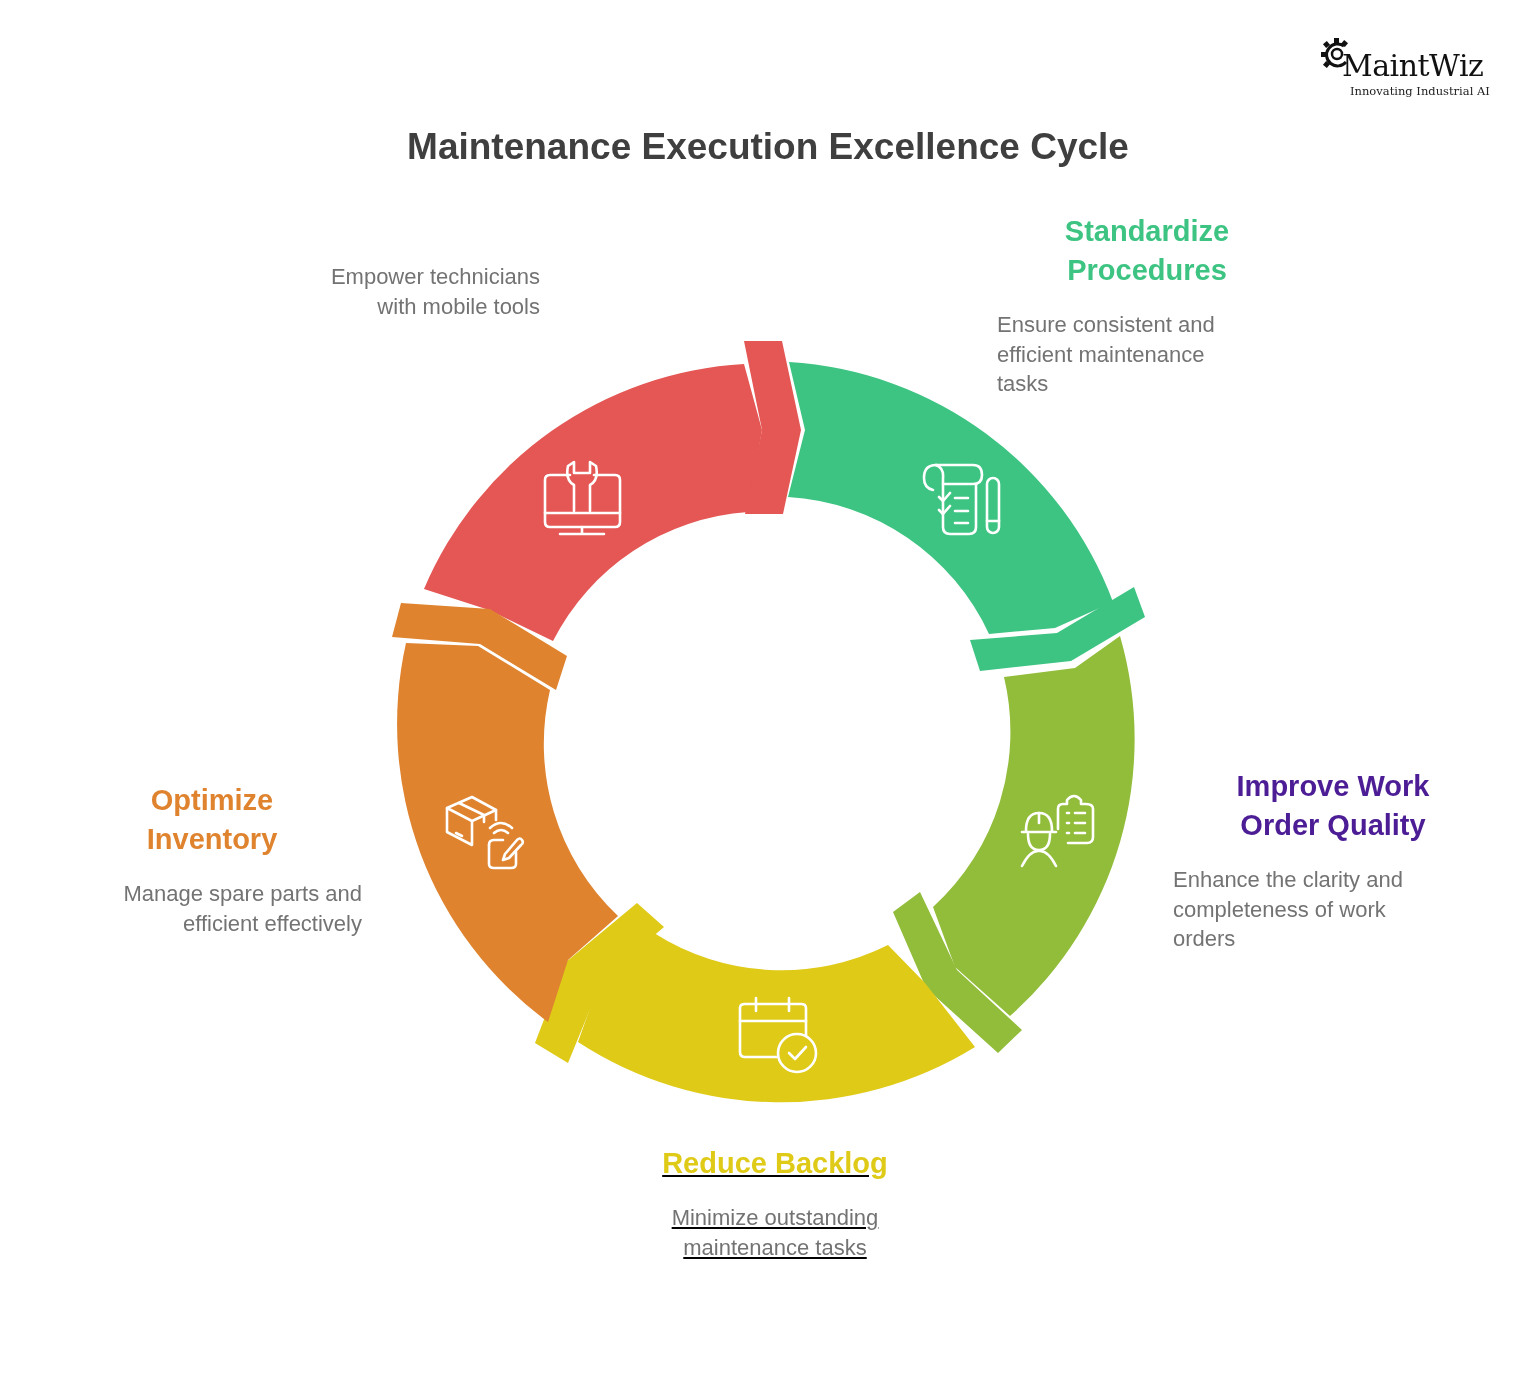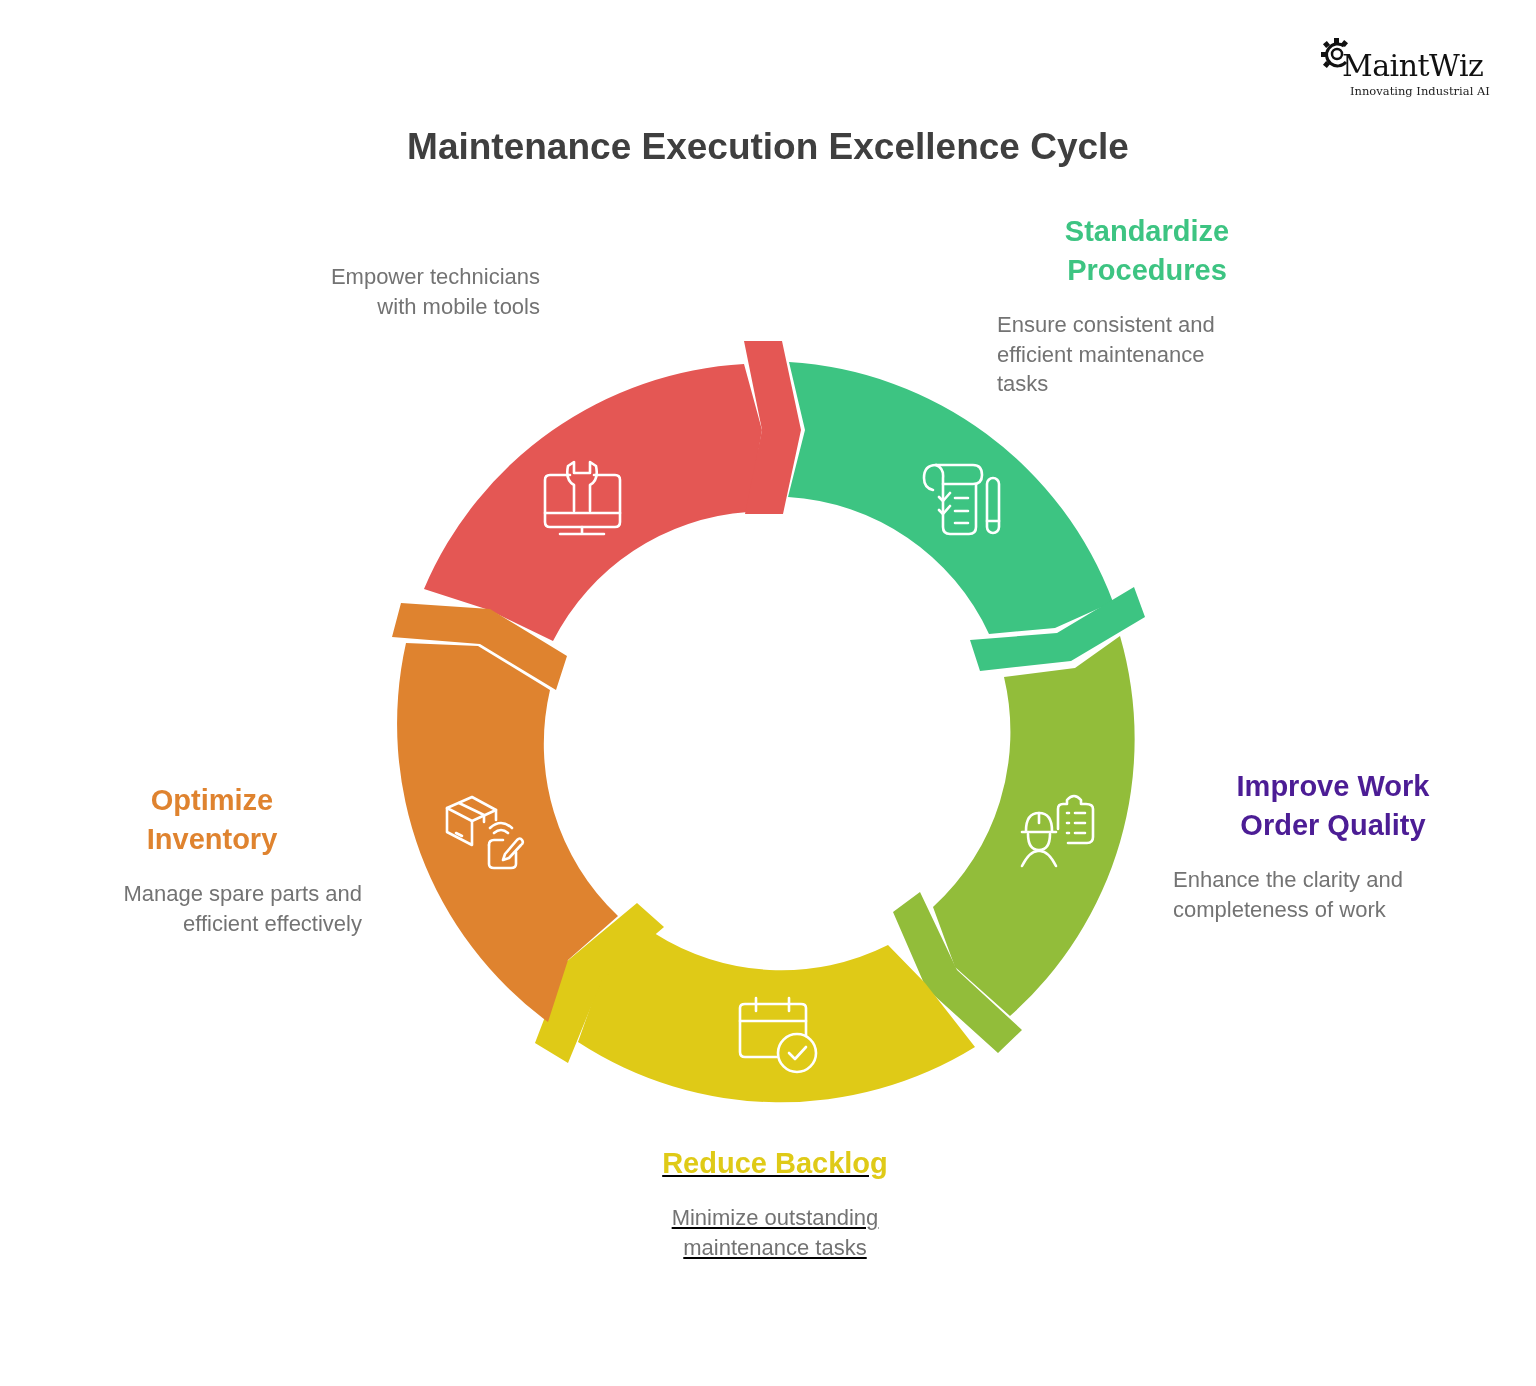--- a/index.html
+++ b/index.html
@@ -128,20 +128,21 @@
 </div>
 
 <div class="block left" style="left: 1173px; top: 767px; width: 320px;">
   <div class="heading" style="color:#4c1d95;">
     <div>Improve Work</div>
     <div>Order Quality</div>
   </div>
   <div class="desc">
     <div>Enhance the clarity and</div>
     <div>completeness of work</div>
+    <div>orders</div>
   </div>
 </div>
 
 <div class="block center" style="left: 575px; top: 1144px; width: 400px; text-decoration: underline;">
   <div class="heading" style="color:#dfca17;">
     <div>Reduce Backlog</div>
   </div>
   <div class="desc">
     <div>Minimize outstanding</div>
     <div>maintenance tasks</div>

